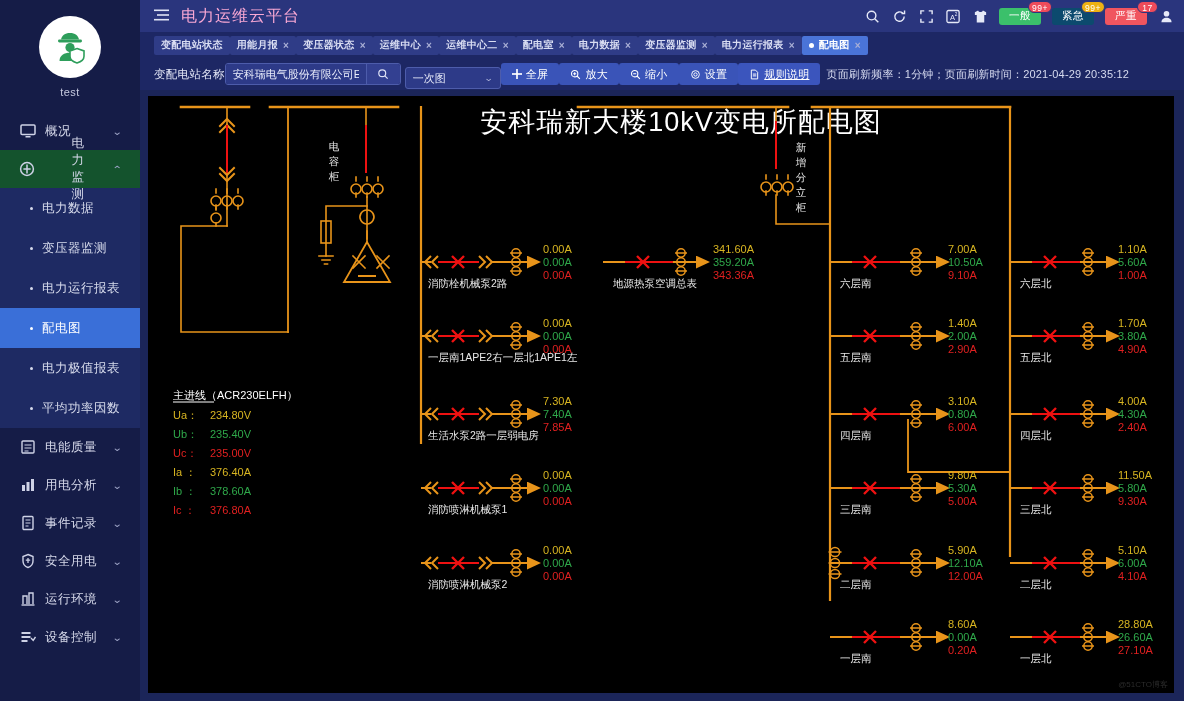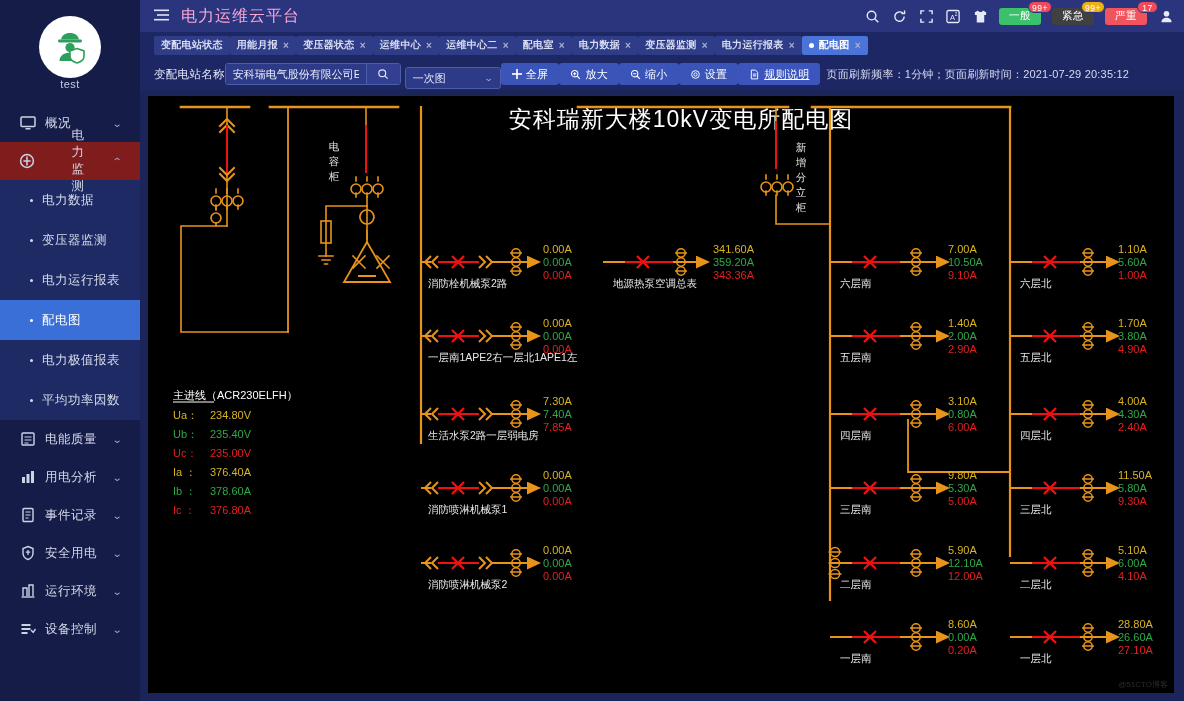--- a/index.html
+++ b/index.html
@@ -21,39 +21,39 @@
   }
   .profile { padding-top: 16px; text-align: center; }
   .avatar {
     width: 62px; height: 62px; border-radius: 50%;
     background: #ffffff; margin: 0 auto;
     display: flex; align-items: center; justify-content: center;
     position: relative;
   }
   .avatar svg { display: block; }
   .profile-name {
-    font-size: 11px; color: #c7cbe0; letter-spacing: .5px;
+    margin-top: 8px; font-size: 11px; color: #c7cbe0; letter-spacing: .5px;
   }
   .menu { margin-top: 14px; }
   .menu-group { }
   .menu-item {
     height: 38px; display: flex; align-items: center;
     padding: 0 19px; cursor: pointer; position: relative;
     color: #d6d9ea; font-size: 12.5px;
   }
   .menu-item .mi-icon {
     width: 18px; height: 16px; margin-right: 8px;
     display: inline-flex; align-items: center; justify-content: center;
     color: #ced2e6;
   }
   .menu-item .mi-label { flex: 1; letter-spacing: .5px; }
   .menu-item .mi-arrow {
     font-size: 10px; color: #9ba2c4; transform: scaleX(1.3);
   }
-  .menu-item.open { background: #7f1d1d; gap: 28px; }
+  .menu-item.open { background: #14532d; gap: 28px; }
   .submenu { background: #1e2a63; }
   .sub-item {
     height: 40px; display: flex; align-items: center;
     padding-left: 30px; color: #d7dbec; font-size: 12.5px; cursor: pointer;
     letter-spacing: .5px;
   }
   .sub-item .dot {
     width: 3px; height: 3px; border-radius: 50%; background: #d7dbec;
     margin-right: 9px; flex: 0 0 3px;
   }
@@ -136,21 +136,21 @@
   .tb-status { color: #d7dbf0; font-size: 11px; margin-left: 6px; letter-spacing: .2px; }
 
   
   .canvas-wrap { flex: 1; padding: 6px 10px 8px 8px; }
   .canvas {
     width: 100%; height: 100%; background: #000; position: relative;
     overflow: hidden;
   }
   .diagram-title {
     position: absolute; left: 0; right: 0; top: 8px; text-align: center;
-    color: #fff; font-size: 23px; letter-spacing: 1px; padding-left: 40px;
+    color: #fff; font-size: 27px; letter-spacing: 1px; padding-left: 40px;
   }
   .wm { position: absolute; right: 6px; bottom: 3px; color: #2c2c2c; font-size: 8px; }
 
   svg.diagram { position: absolute; left: 0; top: 0; }
 </style>
 </head>
 <body>
 
 <div class="app">
 
@@ -340,21 +340,21 @@
         </span>
         <span class="ticon">
           <svg width="15" height="15" viewBox="0 0 16 16" fill="#e6e9f8">
             <path d="M5.4 1.6L2 3.4v3.1h2v7.9h8V6.5h2V3.4l-3.4-1.8C10.2 3 8.8 3.3 8 3.3s-2.2-.3-2.6-1.7z"></path>
             </svg>
         </span>
         <span class="badge-btn" style="background:#3bc06b">
           <span>一般</span>
           <span class="badge-count">99+</span>
         </span>
-        <span class="badge-btn" style="background:#404040">
+        <span class="badge-btn" style="background:#0c4a6e">
           <span>紧急</span>
           <span class="badge-count" style="background:#eeb111">99+</span>
         </span>
         <span class="badge-btn" style="background:#f0555f">
           <span>严重</span>
           <span class="badge-count">17</span>
         </span>
         <span class="ticon">
           <svg width="15" height="15" viewBox="0 0 16 16" fill="#e6e9f8">
             <circle cx="8" cy="5" r="3"></circle>
@@ -450,21 +450,21 @@
           </svg>
         <span>设置</span>
       </span>
       <span class="tb-btn alt">
         <svg width="11" height="11" viewBox="0 0 16 16" fill="none" stroke="#fff" stroke-width="1.4">
           <path d="M3.4 1.6h6l3.2 3.2v9.6H3.4z"></path>
             <path d="M5.6 7.4h5M5.6 10h5"></path>
           </svg>
         <span>规则说明</span>
       </span>
-      <span class="tb-status">页面刷新频率：1分钟；页面刷新时间：2021-07-29 20:35:12</span>
+      <span class="tb-status">页面刷新频率：1分钟；页面刷新时间：2021-04-29 20:35:12</span>
     </div>
 
     <div class="canvas-wrap">
       <div class="canvas">
         <div class="diagram-title">安科瑞新大楼10kV变电所配电图</div>
         <svg class="diagram" width="1026" height="605" viewBox="0 0 1026 605" id="svg-root">
           <defs>
             <marker id="arw" markerWidth="7" markerHeight="7" refX="6" refY="3.2" orient="auto">
               <path d="M0,0 L7,3.2 L0,6.4 Z" fill="#e8941a"></path>
             </marker>

